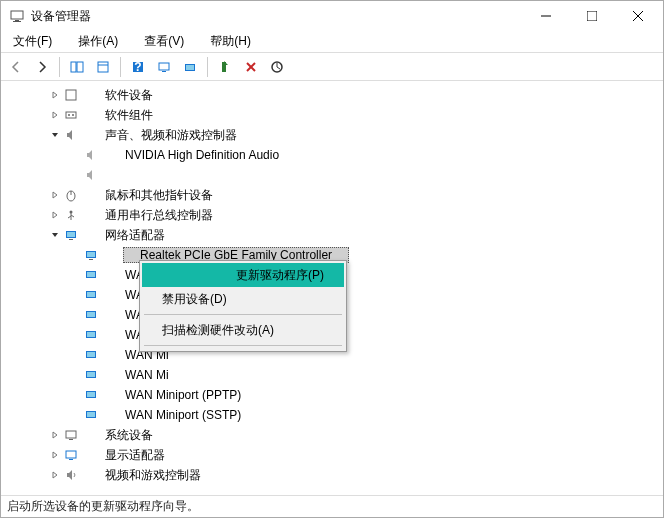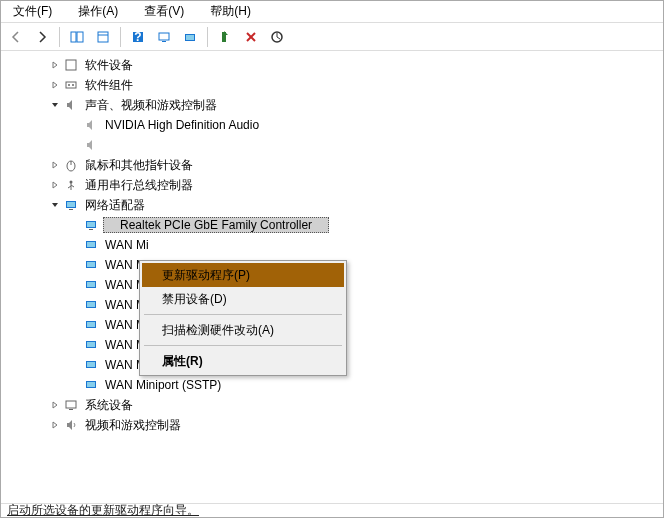--- a/index.html
+++ b/index.html
@@ -14,35 +14,62 @@
 .menubar { height: 22px; display: flex; align-items: center; padding: 0 4px; gap: 10px; border-bottom: 1px solid #ddd; }
 .menu-item { padding: 2px 8px; }
 .toolbar { height: 28px; display: flex; align-items: center; padding: 0 4px; gap: 4px; border-bottom: 1px solid #ddd; }
 .tbtn { width: 22px; height: 22px; display: flex; align-items: center; justify-content: center; border: 1px solid transparent; }
 .tsep { width: 1px; height: 20px; background: #ccc; margin: 0 2px; }
 .tree { flex: 1; overflow: auto; padding: 4px 0 4px 0; position: relative; }
 .node { display: flex; align-items: center; height: 20px; white-space: nowrap; }
 .arrow { width: 12px; height: 12px; margin-right: 2px; display: inline-flex; align-items: center; justify-content: center; }
 .node .icon { width: 16px; height: 16px; margin-right: 4px; display: inline-flex; align-items: center; justify-content: center; }
 .node.selected .label { background: #d0d0d0; border: 1px dotted #555; padding: 0 16px; }
-.node .label { padding: 0 2px; }
+.node .label { padding: 0 2px; margin-left: 20px; }
 .d2 { padding-left: 48px; }
 .d3 { padding-left: 68px; }
 .ctxmenu { position: absolute; left: 139px; top: 260px; width: 208px; background: #f0f0f0; border: 1px solid #999; box-shadow: 2px 2px 4px rgba(0,0,0,0.25); padding: 2px; z-index: 10; }
 .ctx-item { height: 24px; display: flex; align-items: center; padding: 0 20px; }
-.ctx-item.highlight { background: #a16207; }
+.ctx-item.highlight { background: #14b8a6; justify-content: flex-end; }
 .ctx-sep { height: 1px; background: #c0c0c0; margin: 3px 2px; }
-.statusbar { height: 14px; border-top: 1px solid #ddd; display: flex; align-items: center; padding: 0 6px; color: #222; text-decoration: underline; }
+.statusbar { height: 22px; border-top: 1px solid #ddd; display: flex; align-items: center; padding: 0 6px; color: #222; }
 .monitor-icon svg, .arrow svg, .generic-icon svg { display: block; }
 </style>
 </head>
 <body>
 
 <div class="window">
 
+  <div class="titlebar">
+    <span class="title-icon">
+      <svg viewBox="0 0 16 16">
+          <rect x="2" y="3" width="12" height="8" fill="none" stroke="#555"></rect>
+          <rect x="6" y="12" width="4" height="1" fill="#555"></rect>
+          <rect x="4" y="13" width="8" height="1" fill="#555"></rect>
+        </svg>
+    </span>
+    <span class="title">设备管理器</span>
+    <span class="spacer"></span>
+    <div class="win-btn">
+        <svg viewBox="0 0 10 10">
+          <line x1="0" y1="5" x2="10" y2="5" stroke="#000"></line>
+        </svg>
+      </div>
+    <div class="win-btn">
+        <svg viewBox="0 0 10 10">
+          <rect x="0" y="0" width="10" height="10" fill="none" stroke="#000"></rect>
+        </svg>
+      </div>
+    <div class="win-btn">
+        <svg viewBox="0 0 10 10">
+          <line x1="0" y1="0" x2="10" y2="10" stroke="#000"></line>
+          <line x1="10" y1="0" x2="0" y2="10" stroke="#000"></line>
+        </svg>
+      </div>
+  </div>
 
   <div class="menubar">
     <span class="menu-item">文件(F)</span>
     <span class="menu-item">操作(A)</span>
     <span class="menu-item">查看(V)</span>
     <span class="menu-item">帮助(H)</span>
   </div>
 
   <div class="toolbar">
     <div class="tbtn">
@@ -318,20 +345,34 @@
         </span>
       <span class="icon">
           <svg width="14" height="14" viewBox="0 0 14 14">
             <rect x="2" y="3" width="10" height="7" fill="none" stroke="#666"></rect>
             <rect x="5" y="11" width="4" height="1" fill="#666"></rect>
           </svg>
         </span>
       <span class="label">系统设备</span>
     </div>
 
+    <div class="node d2">
+      <span class="arrow">
+          <svg width="8" height="8" viewBox="0 0 8 8">
+            <path d="M2 1 L6 4 L2 7 Z" fill="none" stroke="#777"></path>
+          </svg>
+        </span>
+      <span class="icon">
+          <svg width="14" height="14" viewBox="0 0 14 14">
+            <rect x="2" y="3" width="10" height="7" fill="none" stroke="#1976d2"></rect>
+            <rect x="5" y="11" width="4" height="1" fill="#1976d2"></rect>
+          </svg>
+        </span>
+      <span class="label">显示适配器</span>
+    </div>
 
     <div class="node d2">
       <span class="arrow">
           <svg width="8" height="8" viewBox="0 0 8 8">
             <path d="M2 1 L6 4 L2 7 Z" fill="none" stroke="#777"></path>
           </svg>
         </span>
       <span class="icon">
           <svg width="14" height="14" viewBox="0 0 14 14">
             <path d="M3 5 L5 5 L8 2 L8 12 L5 9 L3 9 Z" fill="#888"></path>
@@ -354,16 +395,13 @@
       <span>更新驱动程序(P)</span>
     </div>
   <div class="ctx-item">
       <span>禁用设备(D)</span>
     </div>
   <div class="ctx-sep"></div>
   <div class="ctx-item">
       <span>扫描检测硬件改动(A)</span>
     </div>
   <div class="ctx-sep"></div>
-  <div class="ctx-item">
-      <span style="font-weight:bold">属性(R)</span>
-    </div>
 </div>
 
 </body></html>

